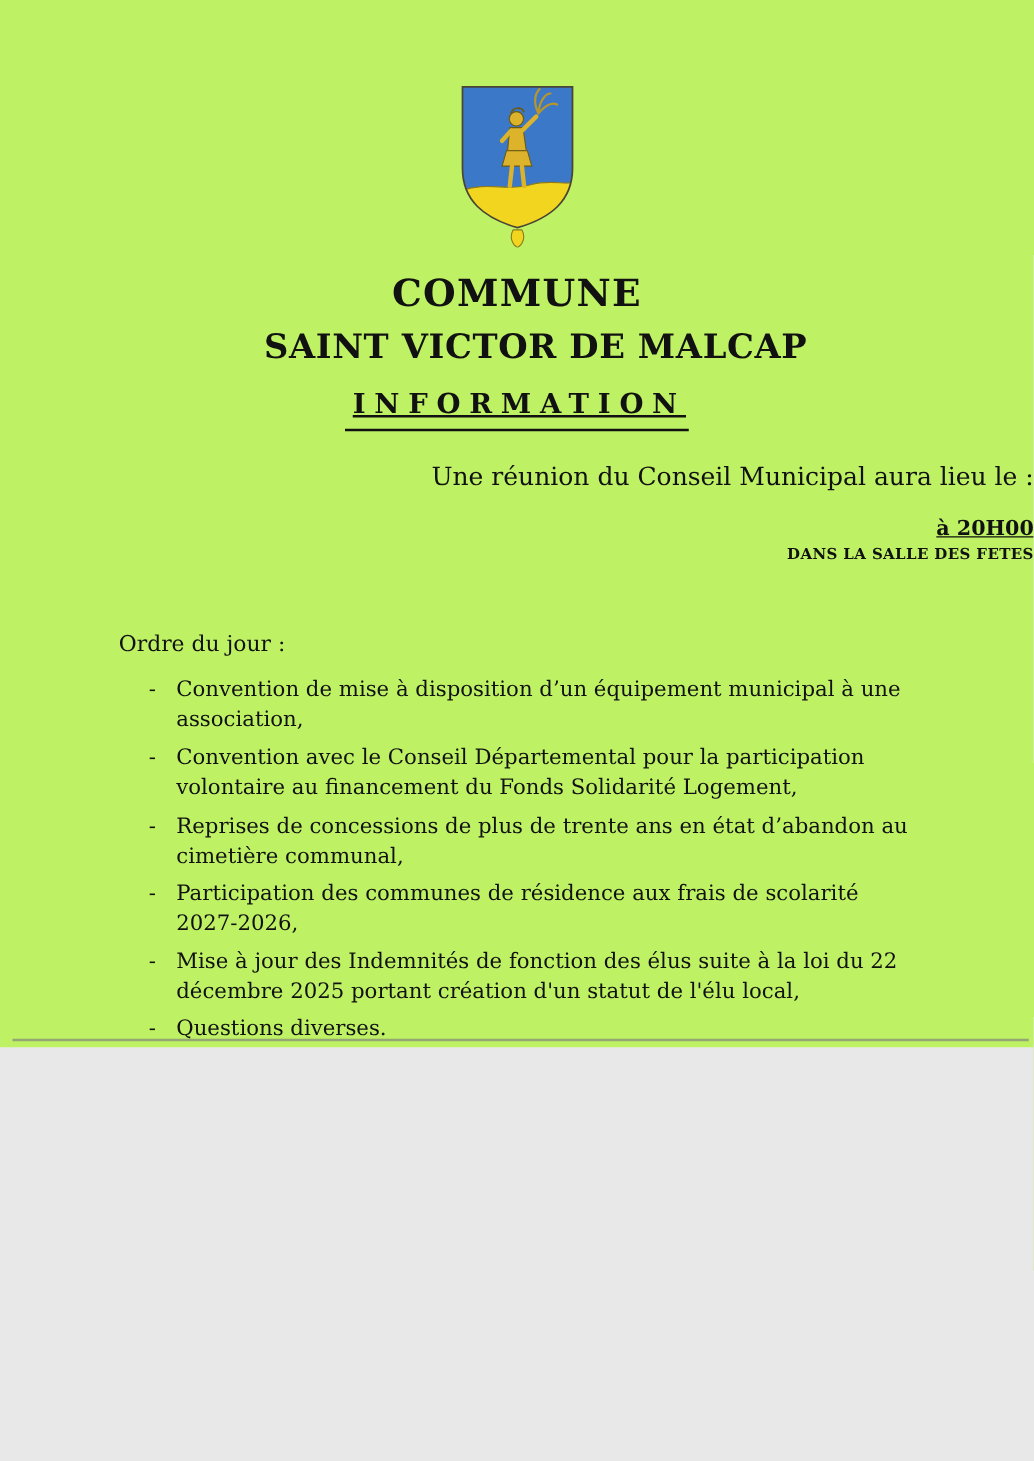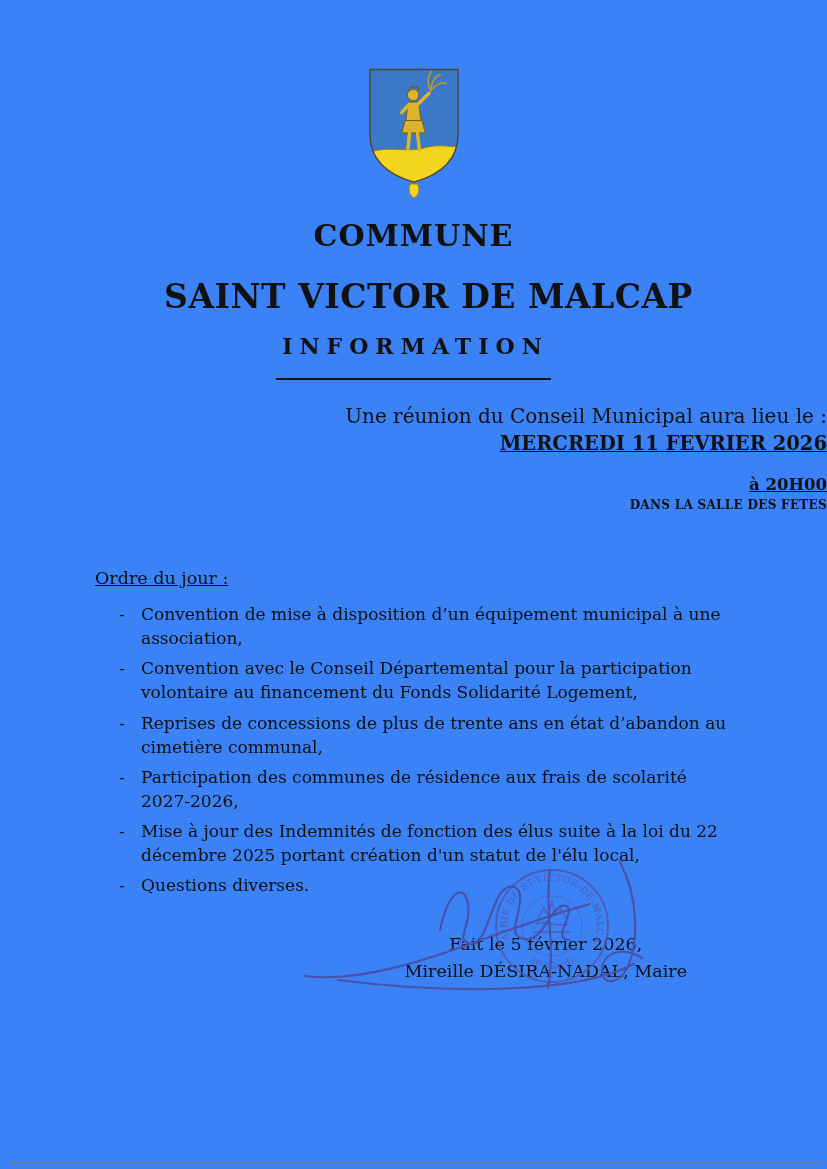--- a/index.html
+++ b/index.html
@@ -1,42 +1,43 @@
 <!DOCTYPE html>
 <html><head>
 <meta charset="utf-8">
 <style>
   html,body { margin:0; padding:0; background:#e8e8e8; }
   .page {
     position:relative;
-    width:827px; height:1169px;
+    width:827px; height:838px;
     margin:0 auto;
-    background:#3b82f6;
+    background:#bef264;
     font-family:"DejaVu Serif", serif;
     color:#111111;
     overflow:hidden;
   }
   .crest { display:flex; justify-content:center; padding-top:66px; }
   .title-block { text-align:center; margin-top:20px; }
   .t1 { font-size:30px; font-weight:bold; letter-spacing:1px; }
   .t2 { font-size:27px; font-weight:bold; margin-top:9px; }
-  .t3 { font-size:33px; font-weight:bold; margin-top:24px; letter-spacing:0.5px;padding-left:30px; }
+  .t3 { font-size:27px; font-weight:bold; margin-top:9px; letter-spacing:0.5px;padding-left:30px; }
   .info-title { text-align:center; margin-top:17px; }
   .info-title span {
     font-size:22px; font-weight:bold; letter-spacing:7px;
-    border-bottom:2.5px solid #111; padding:0 2px 19px 6px;
+    border-bottom:2.5px solid #111; padding:0 2px 7px 6px;
     display:inline-block;
+    text-decoration:underline;
   }
   .announce { text-align:right; }
   .intro { margin-top:24px; font-size:20px; }
   .meet-date { margin-top:4px; font-size:19.5px; font-weight:bold; text-decoration:underline; }
   .meet-time { margin-top:20px; font-size:16.5px; font-weight:bold; text-decoration:underline; }
   .meet-place { margin-top:4px; font-size:12px; font-weight:bold; letter-spacing:0.3px; }
   .agenda { margin:56px 95px 0 95px; font-size:17px; }
-  .agenda-heading { font-size:17.5px; text-decoration:underline; margin-bottom:14px; }
+  .agenda-heading { font-size:17.5px; margin-bottom:14px; }
   .agenda-item { display:flex; margin:0 0 6px 24px; line-height:1.42; }
   .dash { width:22px; flex:none; }
   .item-text { max-width:596px; }
   .closing {
     width:max-content; margin:34px 140px 0 auto;
     text-align:center; font-size:17.5px; line-height:1.5;
   }
   .stamp { position:absolute; left:492px; top:866px; opacity:0.9; }
   .signature { position:absolute; left:298px; top:852px; }
   .scan-edge {
@@ -86,21 +87,20 @@
     <div class="t1">COMMUNE</div>
     <div class="t3">SAINT VICTOR DE MALCAP</div>
   </div>
 
   <div class="info-title">
     <span>INFORMATION</span>
   </div>
 
   <div class="announce">
     <div class="intro">Une réunion du Conseil Municipal aura lieu le :</div>
-    <div class="meet-date">MERCREDI 11 FEVRIER 2026</div>
     <div class="meet-time">à 20H00</div>
     <div class="meet-place">DANS LA SALLE DES FETES</div>
   </div>
 
   <div class="agenda">
     <div class="agenda-heading">Ordre du jour :</div>
 
     <div class="agenda-item">
       <span class="dash">-</span>
       <span class="item-text">Convention de mise à disposition d’un équipement municipal à une association,</span>

